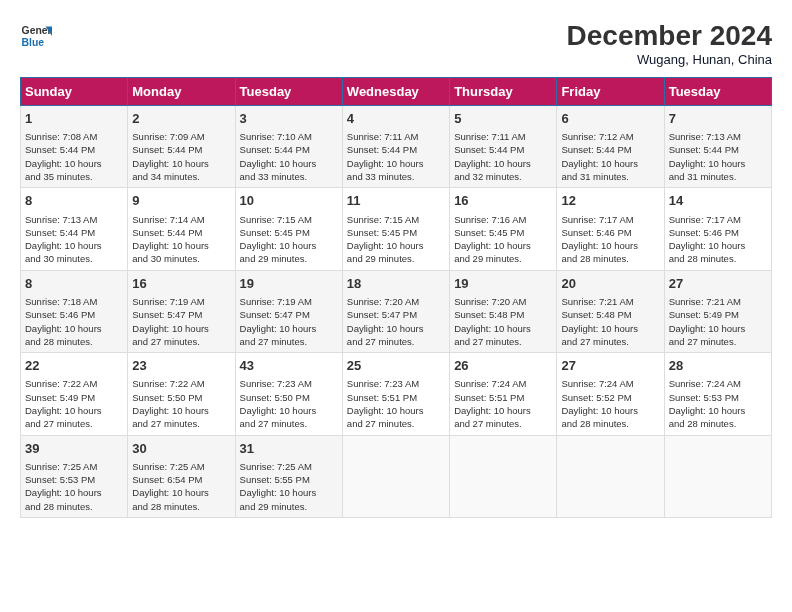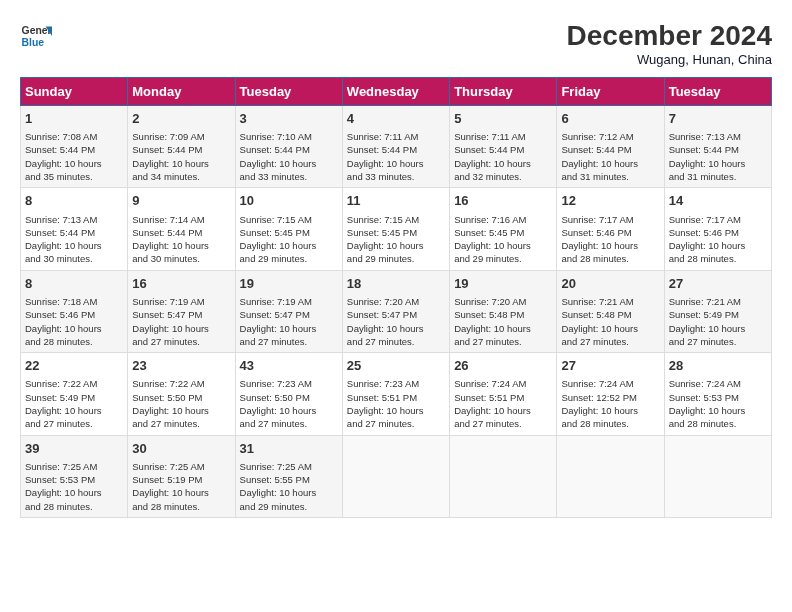--- a/index.html
+++ b/index.html
@@ -295,21 +295,21 @@
         <td>
           <span class="day-num">26</span>
           <div>Sunrise: 7:24 AM</div>
           <div>Sunset: 5:51 PM</div>
           <div>Daylight: 10 hours</div>
           <div>and 27 minutes.</div>
         </td>
         <td>
           <span class="day-num">27</span>
           <div>Sunrise: 7:24 AM</div>
-          <div>Sunset: 12:52 PM</div>
+          <div>Sunset: 5:52 PM</div>
           <div>Daylight: 10 hours</div>
           <div>and 28 minutes.</div>
         </td>
         <td>
           <span class="day-num">28</span>
           <div>Sunrise: 7:24 AM</div>
           <div>Sunset: 5:53 PM</div>
           <div>Daylight: 10 hours</div>
           <div>and 28 minutes.</div>
         </td>
@@ -318,21 +318,21 @@
         <td>
           <span class="day-num">39</span>
           <div>Sunrise: 7:25 AM</div>
           <div>Sunset: 5:53 PM</div>
           <div>Daylight: 10 hours</div>
           <div>and 28 minutes.</div>
         </td>
         <td>
           <span class="day-num">30</span>
           <div>Sunrise: 7:25 AM</div>
-          <div>Sunset: 5:19 PM</div>
+          <div>Sunset: 6:54 PM</div>
           <div>Daylight: 10 hours</div>
           <div>and 28 minutes.</div>
         </td>
         <td>
           <span class="day-num">31</span>
           <div>Sunrise: 7:25 AM</div>
           <div>Sunset: 5:55 PM</div>
           <div>Daylight: 10 hours</div>
           <div>and 29 minutes.</div>
         </td>

